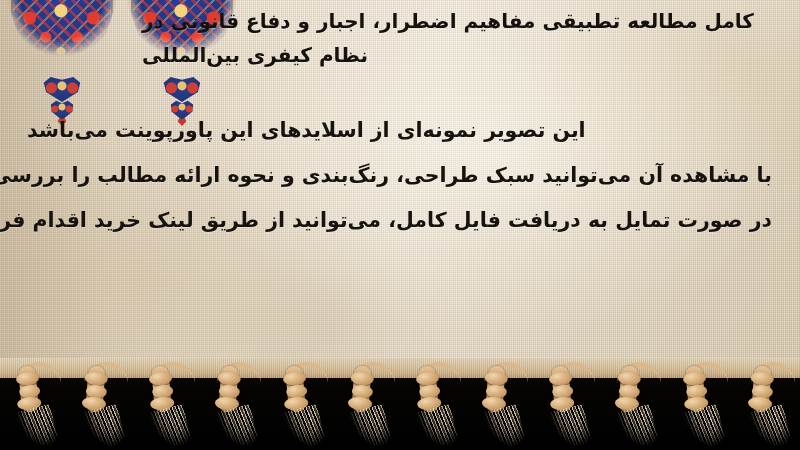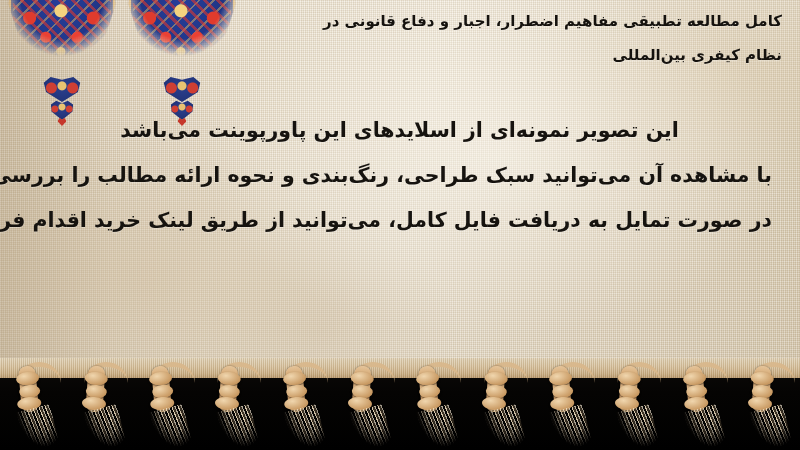--- a/index.html
+++ b/index.html
@@ -149,29 +149,29 @@
   }
   .drop3{
     position:absolute;left:50%;transform:translateX(-50%);top:160px;
     width:9px;height:8px;background:#c6382c;
     clip-path:polygon(50% 100%, 0% 40%, 22% 0%, 50% 18%, 78% 0%, 100% 40%);
   }
 
   
   .title{
     position:absolute;right:18px;top:4px;width:640px;
-    text-align:right;direction:rtl;
+    text-align:left;direction:rtl;
     font-family:"DejaVu Sans","Liberation Sans",sans-serif;
-    font-size:15px;font-weight:700;line-height:34px;color:#15120e;
+    font-size:20px;font-weight:700;line-height:34px;color:#15120e;
     text-shadow:0 1px 0 rgba(255,255,255,.28);
     white-space:pre-line;
   }
   .body-text{
     position:absolute;right:28px;top:108px;width:745px;
-    text-align:center;direction:rtl;
+    text-align:left;direction:rtl;
     font-family:"DejaVu Sans","Liberation Sans",sans-serif;
     font-size:20.5px;font-weight:700;line-height:45px;color:#16130f;
     text-shadow:0 1px 0 rgba(255,255,255,.25);
   }
   .body-text .ln{display:block;white-space:nowrap;}
 </style>
 </head>
 <body>
 
 <div id="slide">

